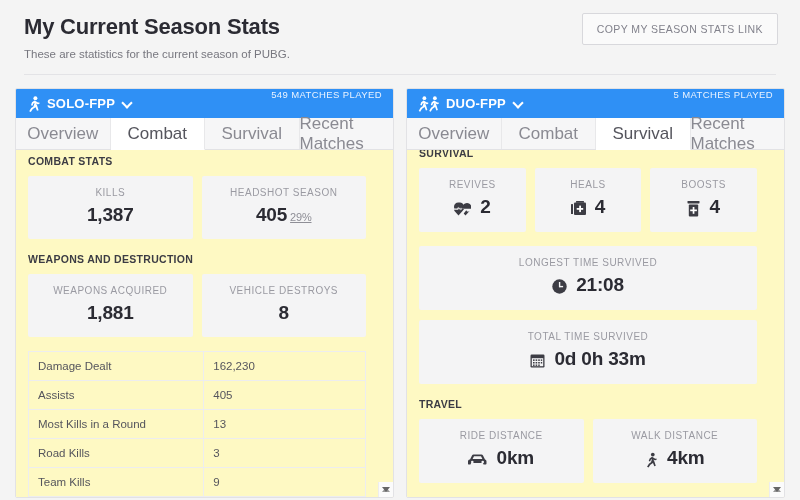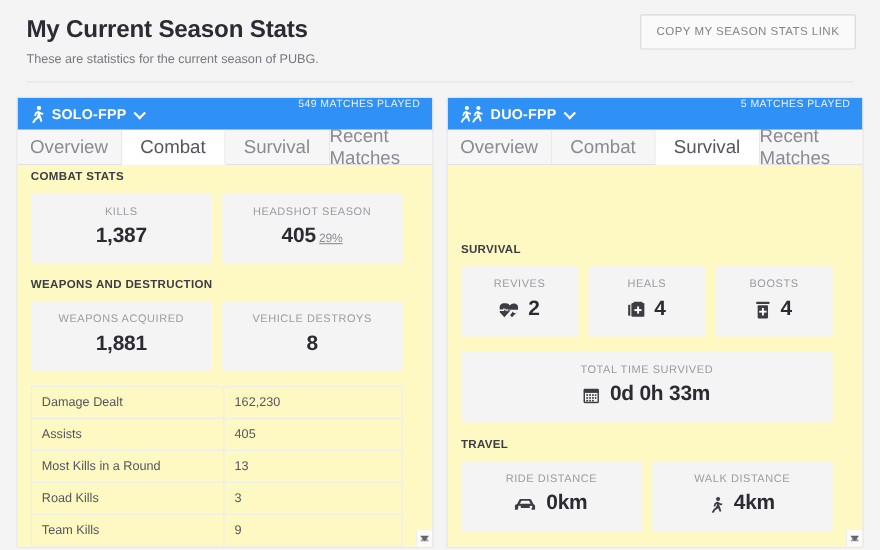--- a/index.html
+++ b/index.html
@@ -268,20 +268,32 @@
                     <rect x="0.5" y="0" width="12" height="2.4" rx="0.6"></rect>
                     <rect x="1.8" y="3.4" width="9.4" height="12.2" rx="1"></rect>
                     <rect x="5.7" y="6" width="1.7" height="6.8" fill="#fff"></rect>
                     <rect x="3.2" y="8.5" width="6.7" height="1.7" fill="#fff"></rect>
                   </svg>
                 </span><span>4</span>
               </div>
             </div>
           </div>
 
+          <div class="card wide-card">
+            <div class="card-label">LONGEST TIME SURVIVED</div>
+            <div class="card-val">
+              <span class="gi">
+                <svg width="15" height="15" viewBox="0 0 15 15" fill="#3c3c44">
+                  <circle cx="7.5" cy="7.5" r="7.2"></circle>
+                  <rect x="6.9" y="3" width="1.4" height="5.2" fill="#f4f4f5"></rect>
+                  <rect x="7.1" y="6.9" width="4" height="1.4" fill="#f4f4f5"></rect>
+                </svg>
+              </span><span>21:08</span>
+            </div>
+          </div>
 
           <div class="card wide-card">
             <div class="card-label">TOTAL TIME SURVIVED</div>
             <div class="card-val">
               <span class="gi">
                 <svg width="15" height="15" viewBox="0 0 15 15" fill="#3c3c44">
                   <rect x="0.5" y="1.5" width="14" height="13" rx="1.2"></rect>
                   <rect x="1.8" y="5.2" width="11.4" height="8" fill="#f4f4f5"></rect>
                   <rect x="3" y="6.4" width="1.6" height="1.5"></rect>
                     <rect x="5.6" y="6.4" width="1.6" height="1.5"></rect>

